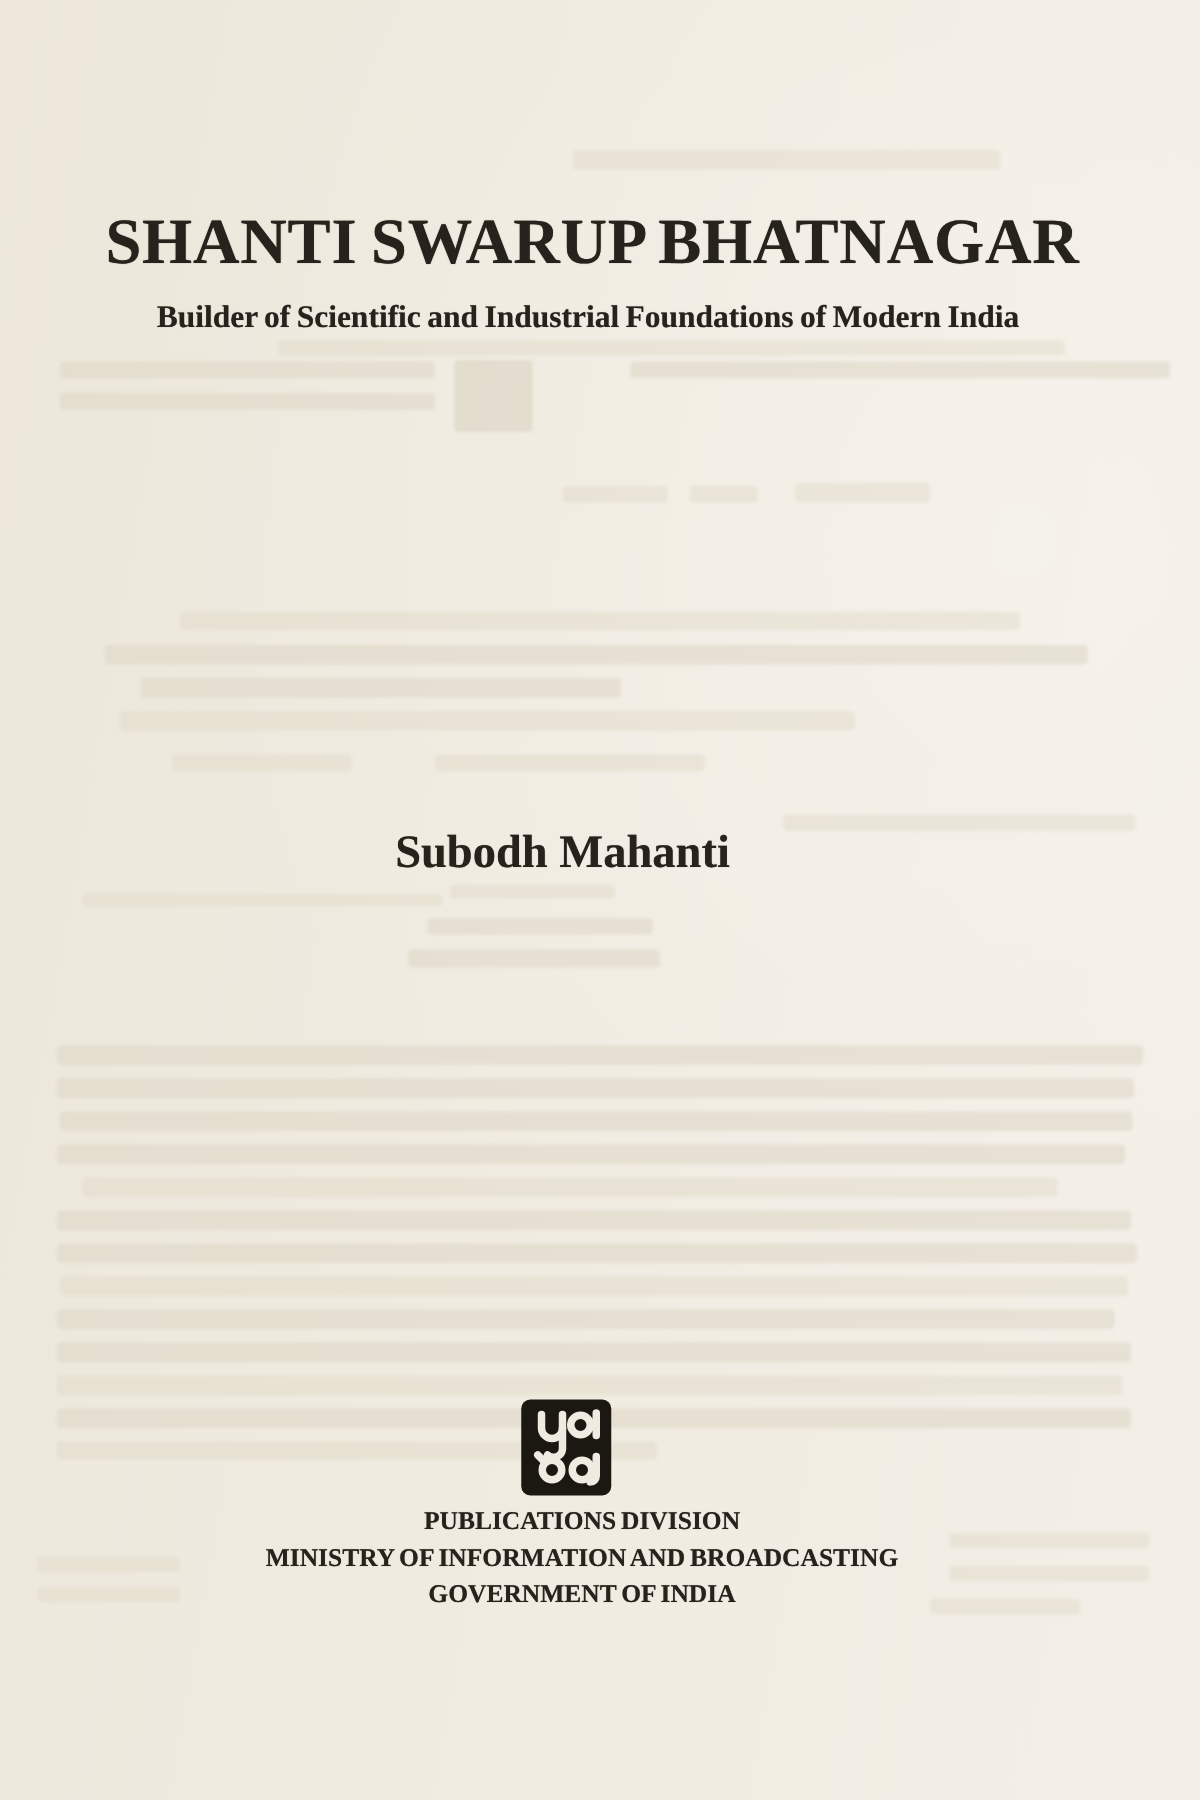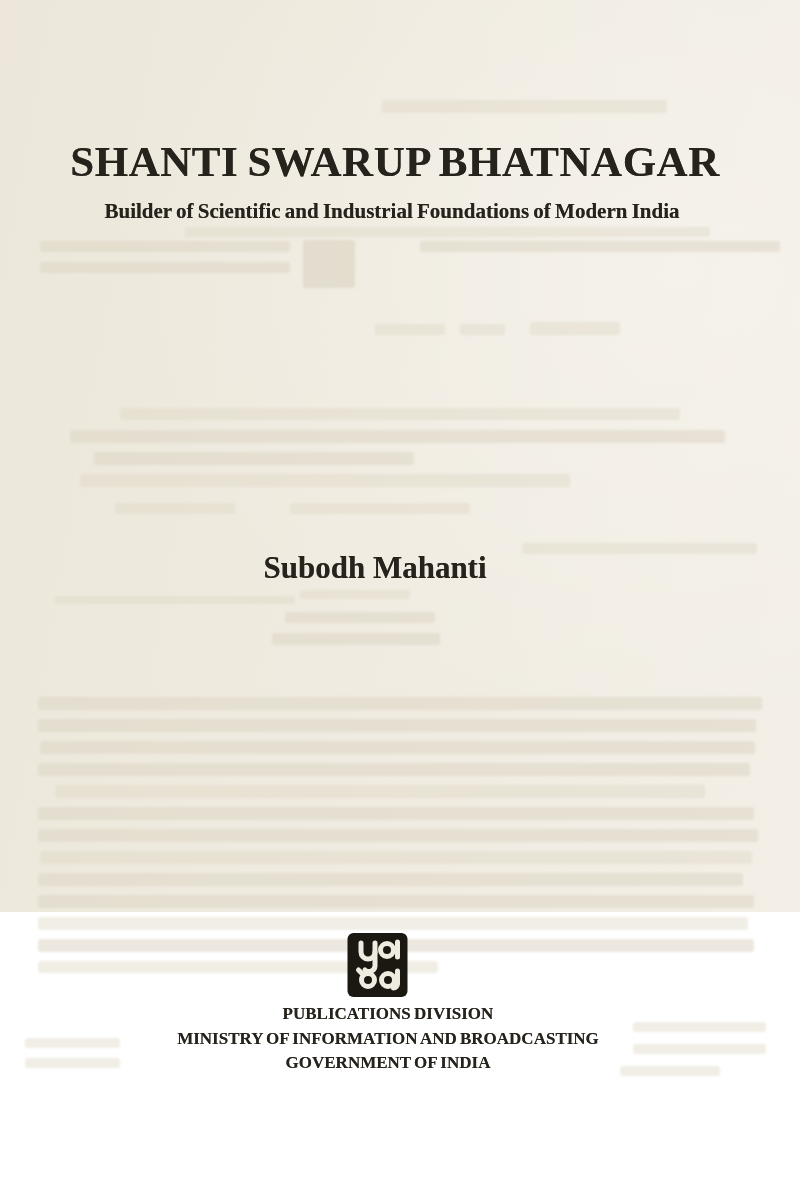--- a/index.html
+++ b/index.html
@@ -1,21 +1,21 @@
 <!DOCTYPE html>
 <html><head>
 <meta charset="utf-8">
 <style>
   html,body{margin:0;padding:0;}
   body{
     width:800px;height:1200px;overflow:hidden;
     font-family:"Liberation Serif","DejaVu Serif",serif;
   }
   .page{
-    position:relative;width:800px;height:912px;
+    position:relative;width:800px;height:1200px;
     background:
       radial-gradient(120% 90% at 85% 30%, rgba(255,255,255,0.25), rgba(0,0,0,0) 60%),
       linear-gradient(100deg,#ece7da 0%, #f0ebe0 45%, #f3efe7 100%);
   }
   
   .ghost-layer{position:absolute;inset:0;filter:blur(1.2px);}
   .gline{
     position:absolute;height:12px;border-radius:3px;
     background:#ddd6c4;opacity:.42;
   }

